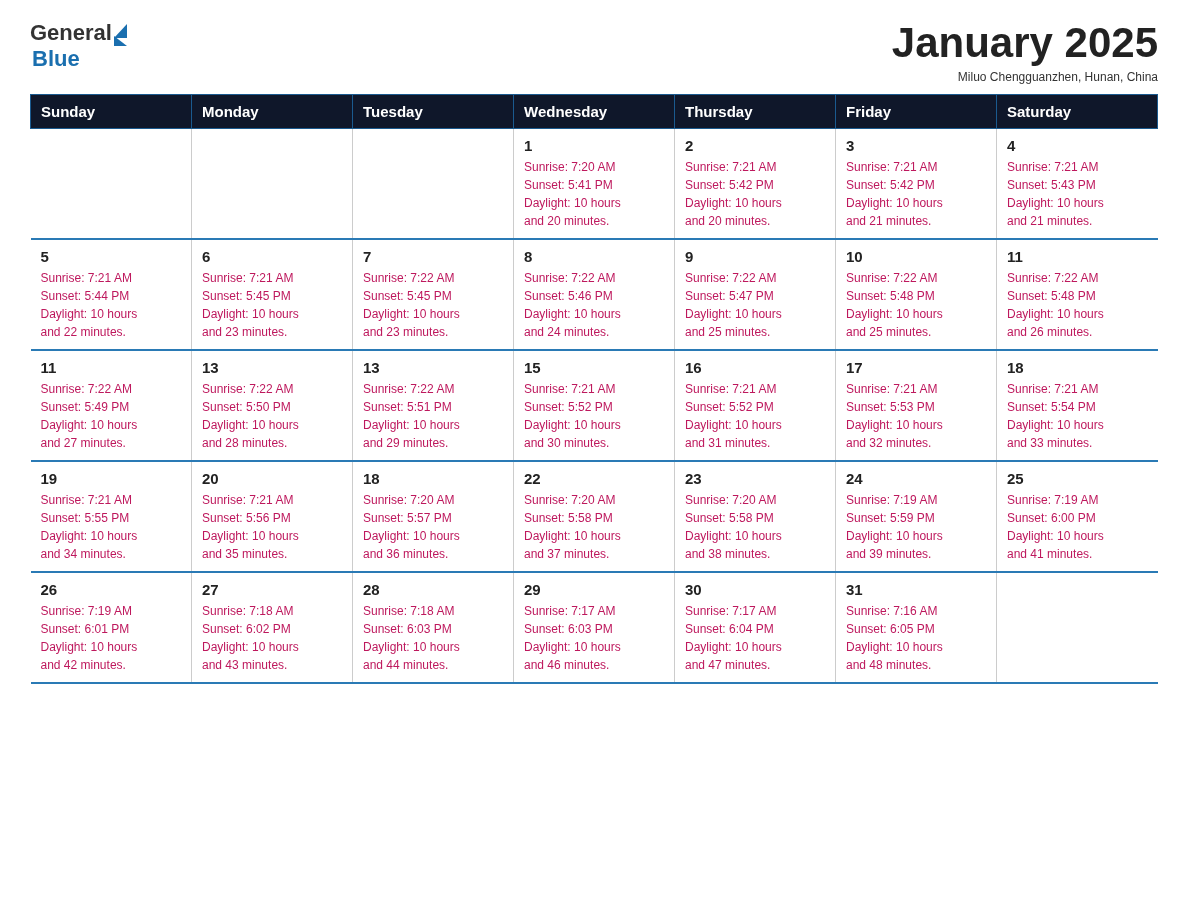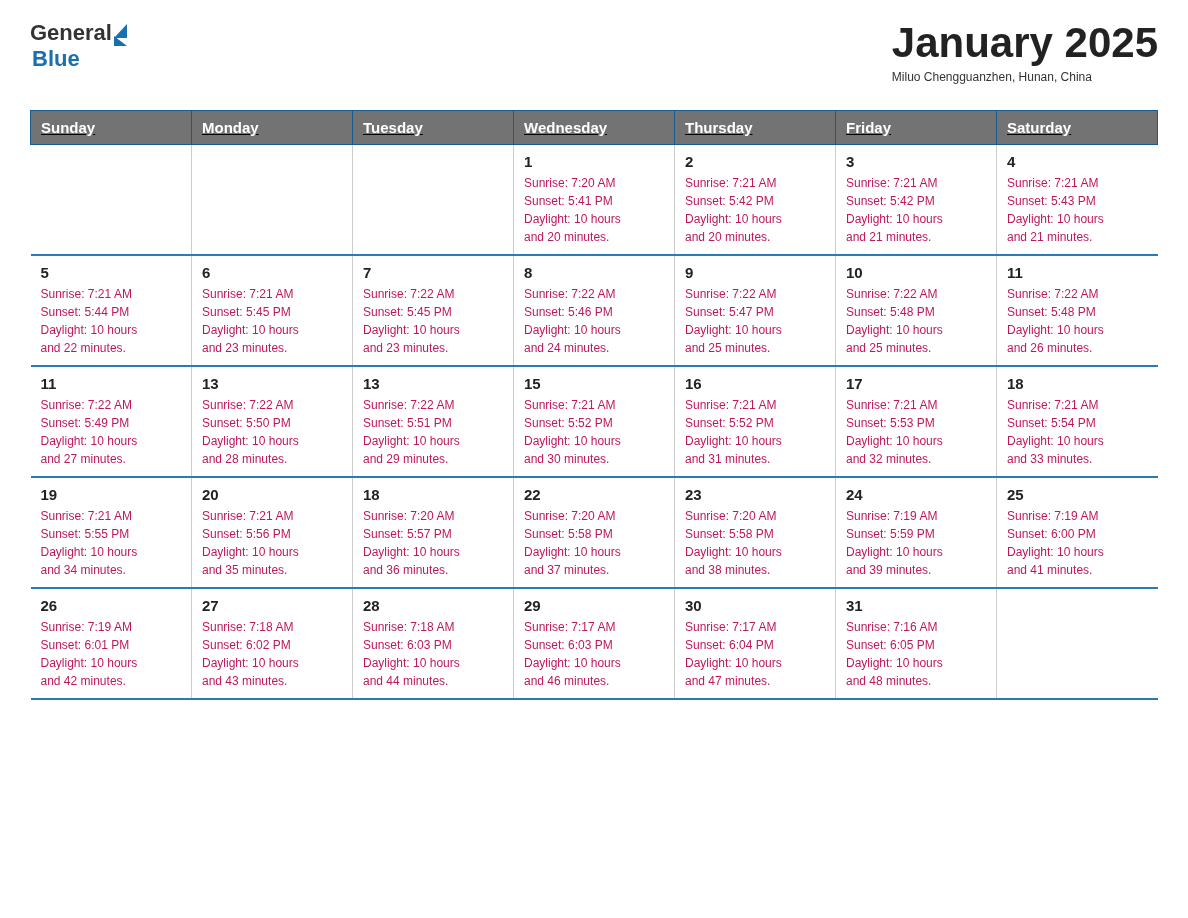--- a/index.html
+++ b/index.html
@@ -7,60 +7,59 @@
       font-family: Arial, Helvetica, sans-serif;
       background: #fff;
       padding: 20px 30px;
       width: 1188px;
       min-height: 918px;
     }
     .header {
       display: flex;
       justify-content: space-between;
       align-items: flex-start;
-      margin-bottom: 26px;
+      margin-bottom: 10px;
     }
     .logo {
       display: flex;
       align-items: center;
       gap: 4px;
     }
     .logo-text-general {
       font-size: 22px;
       font-weight: bold;
       color: #333;
     }
     .logo-text-blue {
       font-size: 22px;
       font-weight: bold;
       color: #1a6faf;
     }
     .title-block {
-      text-align: left;
+      text-align: right;
     }
     .title-block h1 {
       font-size: 42px;
       font-weight: bold;
       color: #222;
       line-height: 1.1;
     }
     .title-block h2 {
       font-size: 12px;
       font-weight: normal;
       color: #333;
       margin-top: 4px;
     }
     .calendar {
       width: 100%;
       border-collapse: collapse;
       margin-top: 10px;
     }
     .calendar thead tr {
-      background-color: #737373;
-      text-decoration: underline;
+      background-color: #0f172a;
     }
     .calendar thead th {
       color: #fff;
       font-size: 15px;
       font-weight: bold;
       padding: 8px 10px;
       text-align: left;
       border: 1px solid #1a5a8f;
     }
     .calendar tbody tr {

